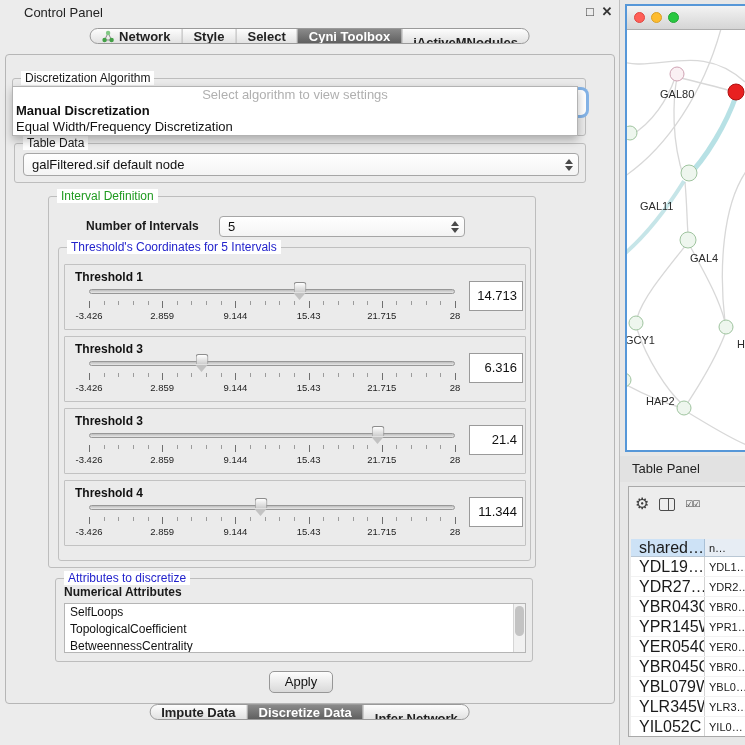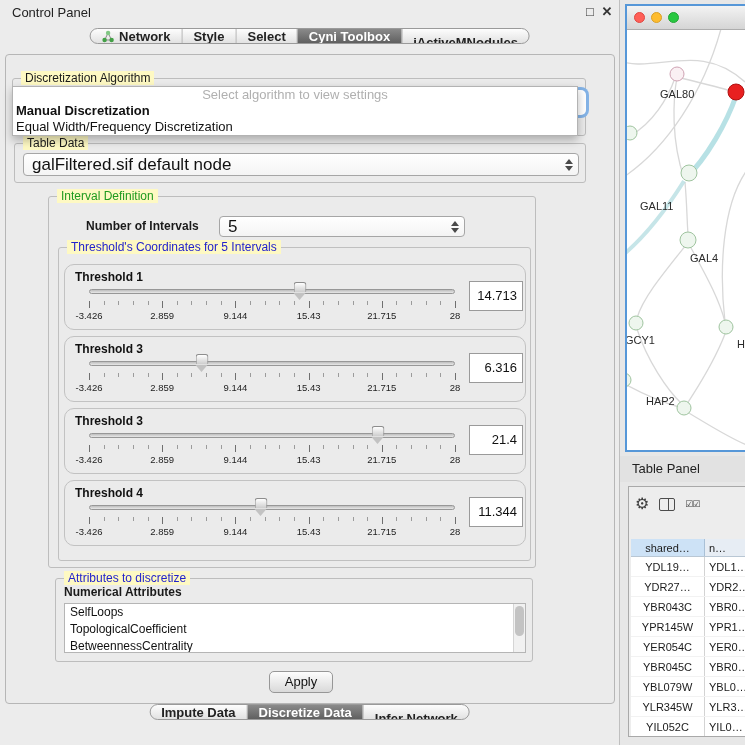--- a/index.html
+++ b/index.html
@@ -2,52 +2,52 @@
 <html><head>
 <meta charset="utf-8">
 <style>
   * { margin:0; padding:0; box-sizing:border-box; }
   html,body { background:#d9d9d9; }
   body { font-family:"Liberation Sans", sans-serif; }
   #root { position:relative; width:745px; height:745px; background:#e7e7e7; overflow:hidden; color:#1a1a1a; font-size:13px; }
 
   
   #control-panel { position:absolute; left:0; top:0; width:620px; height:745px; background:#ececec; border-right:1px solid #bfbfbf; }
-  .cp-title { position:absolute; left:12px; top:5px; font-size:13px; color:#222;text-align:center; }
+  .cp-title { position:absolute; left:24px; top:5px; font-size:13px; color:#222;text-align:center; }
   .win-btn { position:absolute; top:4px; font-size:13px; color:#333; width:14px; text-align:center; cursor:default; }
   #cp-main { position:absolute; left:5px; top:54px; width:610px; height:650px; border:1px solid #b6b6b6; border-radius:4px; background:#ebebeb; }
 
   
   .seg { position:absolute; display:flex; height:16px; border:1px solid #9a9a9a; border-radius:9px; overflow:hidden; background:linear-gradient(#fdfdfd,#e2e2e2); z-index:3;font-weight:bold; }
   .seg-item { display:flex; align-items:center; gap:5px; padding:0 11px; font-size:13px; color:#222; border-right:1px solid #b8b8b8; white-space:nowrap; }
   .seg-item:last-child { border-right:none;margin-top:12px; }
   .seg-item.selected { background:linear-gradient(#8a8a8a,#606060); color:#fff; }
 
   
   .groupbox { position:absolute; border:1px solid #bdbdbd; border-radius:3px; }
-  .gb-title { position:absolute; top:-8px; left:8px; background:#fef9c3; padding:0 4px; font-size:12px; white-space:nowrap; }
+  .gb-title { position:absolute; top:-8px; left:8px; background:#ffffff; padding:0 4px; font-size:12px; white-space:nowrap; }
   .gb-green { color:#1f9a1f; }
   .gb-blue  { color:#2323cc; }
   .gb-black { color:#1a1a1a; }
 
   
-  .combo { position:absolute; background:linear-gradient(#ffffff,#f4f4f4); border:1px solid #a6a6a6; border-radius:4px; display:flex; align-items:center; padding:0 24px 0 8px; font-size:17px; color:#111; }
+  .combo { position:absolute; background:linear-gradient(#ffffff,#f4f4f4); border:1px solid #a6a6a6; border-radius:4px; display:flex; align-items:center; padding:0 24px 0 8px; font-size:13px; color:#111; }
   .combo-arrows { position:absolute; right:5px; top:50%; transform:translateY(-50%); display:flex; flex-direction:column; align-items:center; gap:2px; }
   .arr-up { width:0; height:0; border-left:4px solid transparent; border-right:4px solid transparent; border-bottom:5px solid #4a4a4a; }
   .arr-dn { width:0; height:0; border-left:4px solid transparent; border-right:4px solid transparent; border-top:5px solid #4a4a4a; }
 
   
   #algo-combo-ring { position:absolute; left:556px; top:90px; width:30px; height:25px; background:#fff; border-radius:5px; box-shadow:0 0 0 3px #84b3e6; z-index:4; }
   #algo-popup { position:absolute; left:12px; top:86px; width:566px; height:50px; background:#ffffff; border:1px solid #b3b3b3; box-shadow:0 4px 9px rgba(0,0,0,0.28); z-index:5; }
   #algo-popup .ph { text-align:center; color:#b0b0b0; font-size:13px; line-height:16px; }
   #algo-popup .item { font-size:13px; line-height:16px; padding:0 3px; color:#111; }
   #algo-popup .item.bold { font-weight:bold; }
 
   
-  .threshold-box { position:absolute; left:62px; width:462px; height:66px; border:1px solid #c2c2c2; border-radius:10px; }
+  .threshold-box { position:absolute; left:62px; width:462px; height:66px; border:1px solid #c2c2c2; border-radius:1px; }
   .th-label { position:absolute; left:10px; top:5px; font-size:12px; font-weight:bold; color:#111; }
   .rail { position:absolute; left:24px; top:16px; width:366px; height:40px; }
   .track { position:absolute; left:0; top:8px; width:100%; height:5px; background:linear-gradient(#bdbdbd,#e8e8e8); border:1px solid #979797; border-radius:3px; }
   .minor-ticks { position:absolute; left:0; top:20px; width:100%; height:4px;
      background:repeating-linear-gradient(to right,#9b9b9b 0 1px,transparent 1px 14.64px); }
   .major-tick { position:absolute; top:20px; width:1px; height:7px; background:#6f6f6f; }
   .thumb { position:absolute; top:1px; width:13px; height:10px; transform:translateX(-50%);
      background:linear-gradient(#ffffff,#cdcdcd); border:1px solid #8d8d8d; border-bottom:none; border-radius:3px 3px 1px 1px; }
   .thumb::after { content:""; position:absolute; left:-1px; top:10px; width:0; height:0;
      border-left:6.5px solid transparent; border-right:6.5px solid transparent; border-top:7px solid #c2c2c2; }
@@ -77,21 +77,21 @@
   #tp-strip { position:absolute; left:620px; top:456px; width:125px; height:26px; background:#e2e2e2; }
   #tp-strip span { position:absolute; left:12px; top:5px; font-size:13px; color:#222; }
   #table-panel { position:absolute; left:628px; top:486px; width:122px; height:251px; background:#ededed; border:1px solid #a9a9a9; overflow:hidden; }
   #tp-toolbar { position:absolute; left:6px; top:4px; height:26px; display:flex; align-items:center; gap:10px; }
   .gear { font-size:16px; color:#3f3f3f; line-height:1; }
   .colicon { width:16px; height:13px; border:1.5px solid #4c4c4c; border-radius:2px;
      background:linear-gradient(90deg,transparent 8px,#4c4c4c 8px 9.5px,transparent 9.5px); }
   .checks { font-size:9px; color:#3f3f3f; letter-spacing:-1px; line-height:1; }
   #tp-table { position:absolute; left:2px; top:52px; right:0; bottom:0; background:#fff; overflow:hidden; }
   .tp-row { display:flex; height:20px; }
-  .tp-row .c1 { width:74px; border-right:1px solid #d3d3d3; font-size:11px; line-height:20px; padding-left:0; overflow:hidden; white-space:nowrap;text-align:center; }
+  .tp-row .c1 { width:74px; border-right:1px solid #d3d3d3; font-size:16px; line-height:20px; padding-left:8px; overflow:hidden; white-space:nowrap; }
   .tp-row .c2 { flex:1; font-size:11px; line-height:20px; padding-left:4px; overflow:hidden; white-space:nowrap; }
   .tp-head { height:18px; border-bottom:1px solid #b9c7d4; }
   .tp-head .c1 { background:#cde2f6; line-height:18px; border-right:1px solid #a9c0d6; }
   .tp-head .c2 { background:#e7edf4; line-height:18px; }
   .tp-body .tp-row { border-bottom:1px solid #f2f2f2; }
 
   svg text { font-family:"Liberation Sans", sans-serif; }
 </style>
 </head>
 <body>

